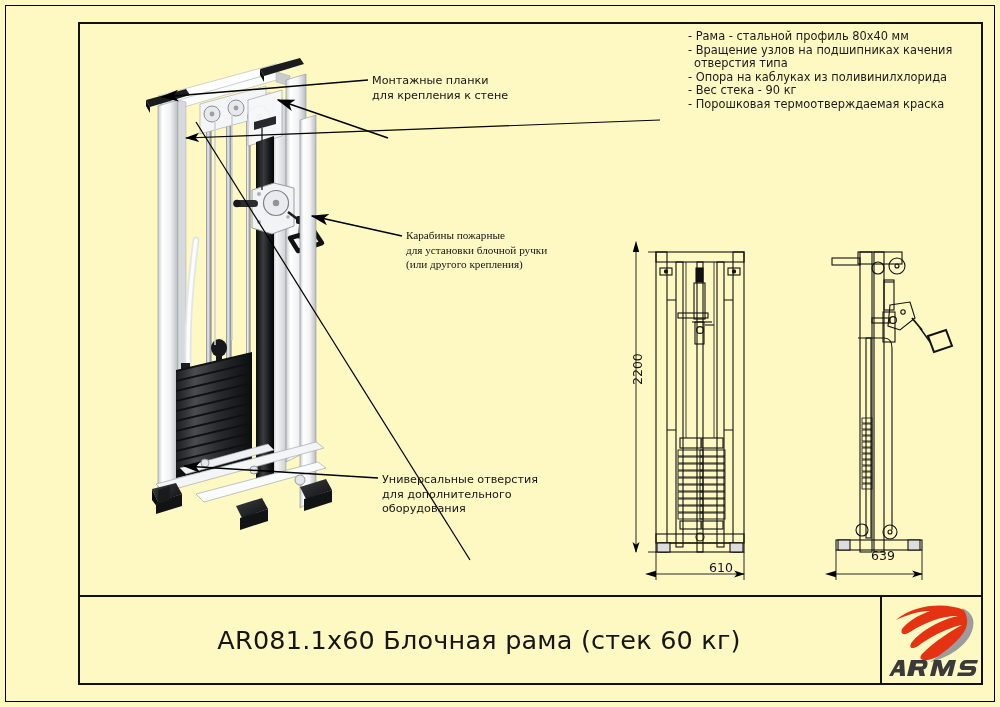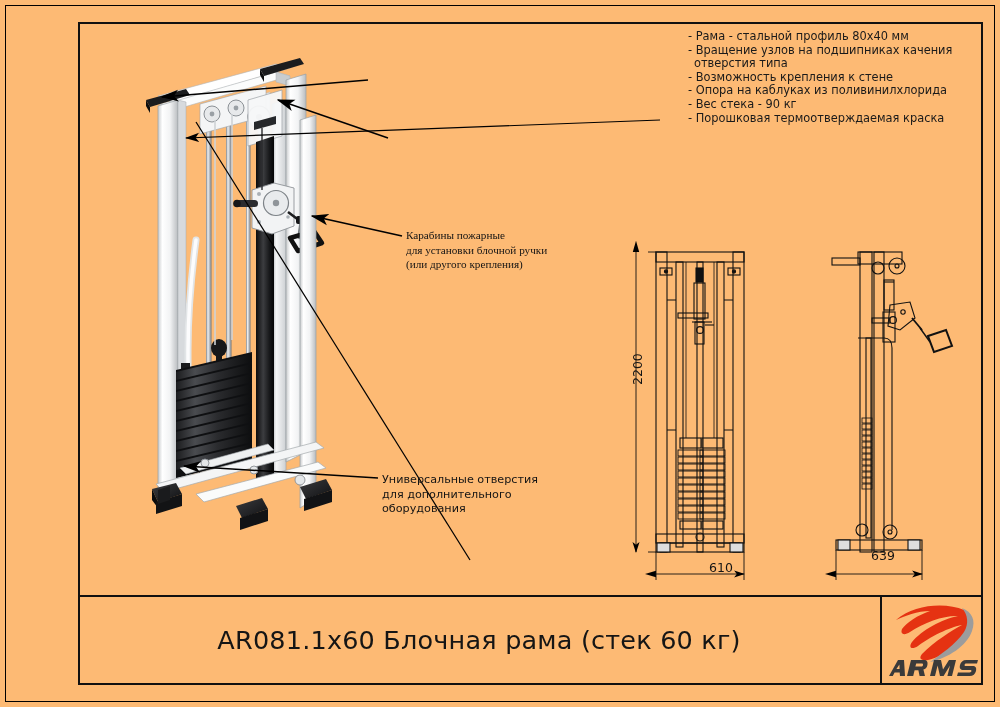--- a/index.html
+++ b/index.html
@@ -8,21 +8,21 @@
     background: #ffffff;
   }
   body {
     font-family: "Liberation Sans", sans-serif;
     -webkit-font-smoothing: antialiased;
   }
   #page {
     position: relative;
     width: 1000px;
     height: 707px;
-    background: #fdba74;
+    background: #fef9c3;
     overflow: hidden;
     box-sizing: border-box;
   }
   
   .outer-border {
     position: absolute;
     left: 5px; top: 5px;
     width: 990px; height: 697px;
     border: 1px solid #000;
     box-sizing: border-box;
@@ -431,26 +431,29 @@
       <line x1="836" y1="574" x2="922" y2="574" marker-start="url(#arR)" marker-end="url(#ar)"></line>
       <line x1="836" y1="550" x2="836" y2="580"></line>
       <line x1="922" y1="550" x2="922" y2="580"></line>
     </g>
   </svg>
 
   <div class="spec-list">
     <div class="spec-line">- Рама - стальной профиль 80х40 мм</div>
     <div class="spec-line">- Вращение узлов на подшипниках качения</div>
     <div class="spec-line indent">отверстия типа</div>
-    <div class="spec-line">- Возможность крепления к стене</div>
     <div class="spec-line">- Опора на каблуках из поливинилхлорида</div>
     <div class="spec-line">- Вес стека - 90 кг</div>
     <div class="spec-line">- Порошковая термоотверждаемая краска</div>
   </div>
 
+  <div class="callout" id="callout-mount-plates">
+    <div>Монтажные планки</div>
+    <div>для крепления к стене</div>
+  </div>
 
 
   <div class="callout" id="callout-carabiners">
     <div>Карабины пожарные</div>
     <div>для установки блочной ручки</div>
     <div>(или другого крепления)</div>
   </div>
 
   <div class="callout" id="callout-holes">
     <div>Универсальные отверстия</div>

